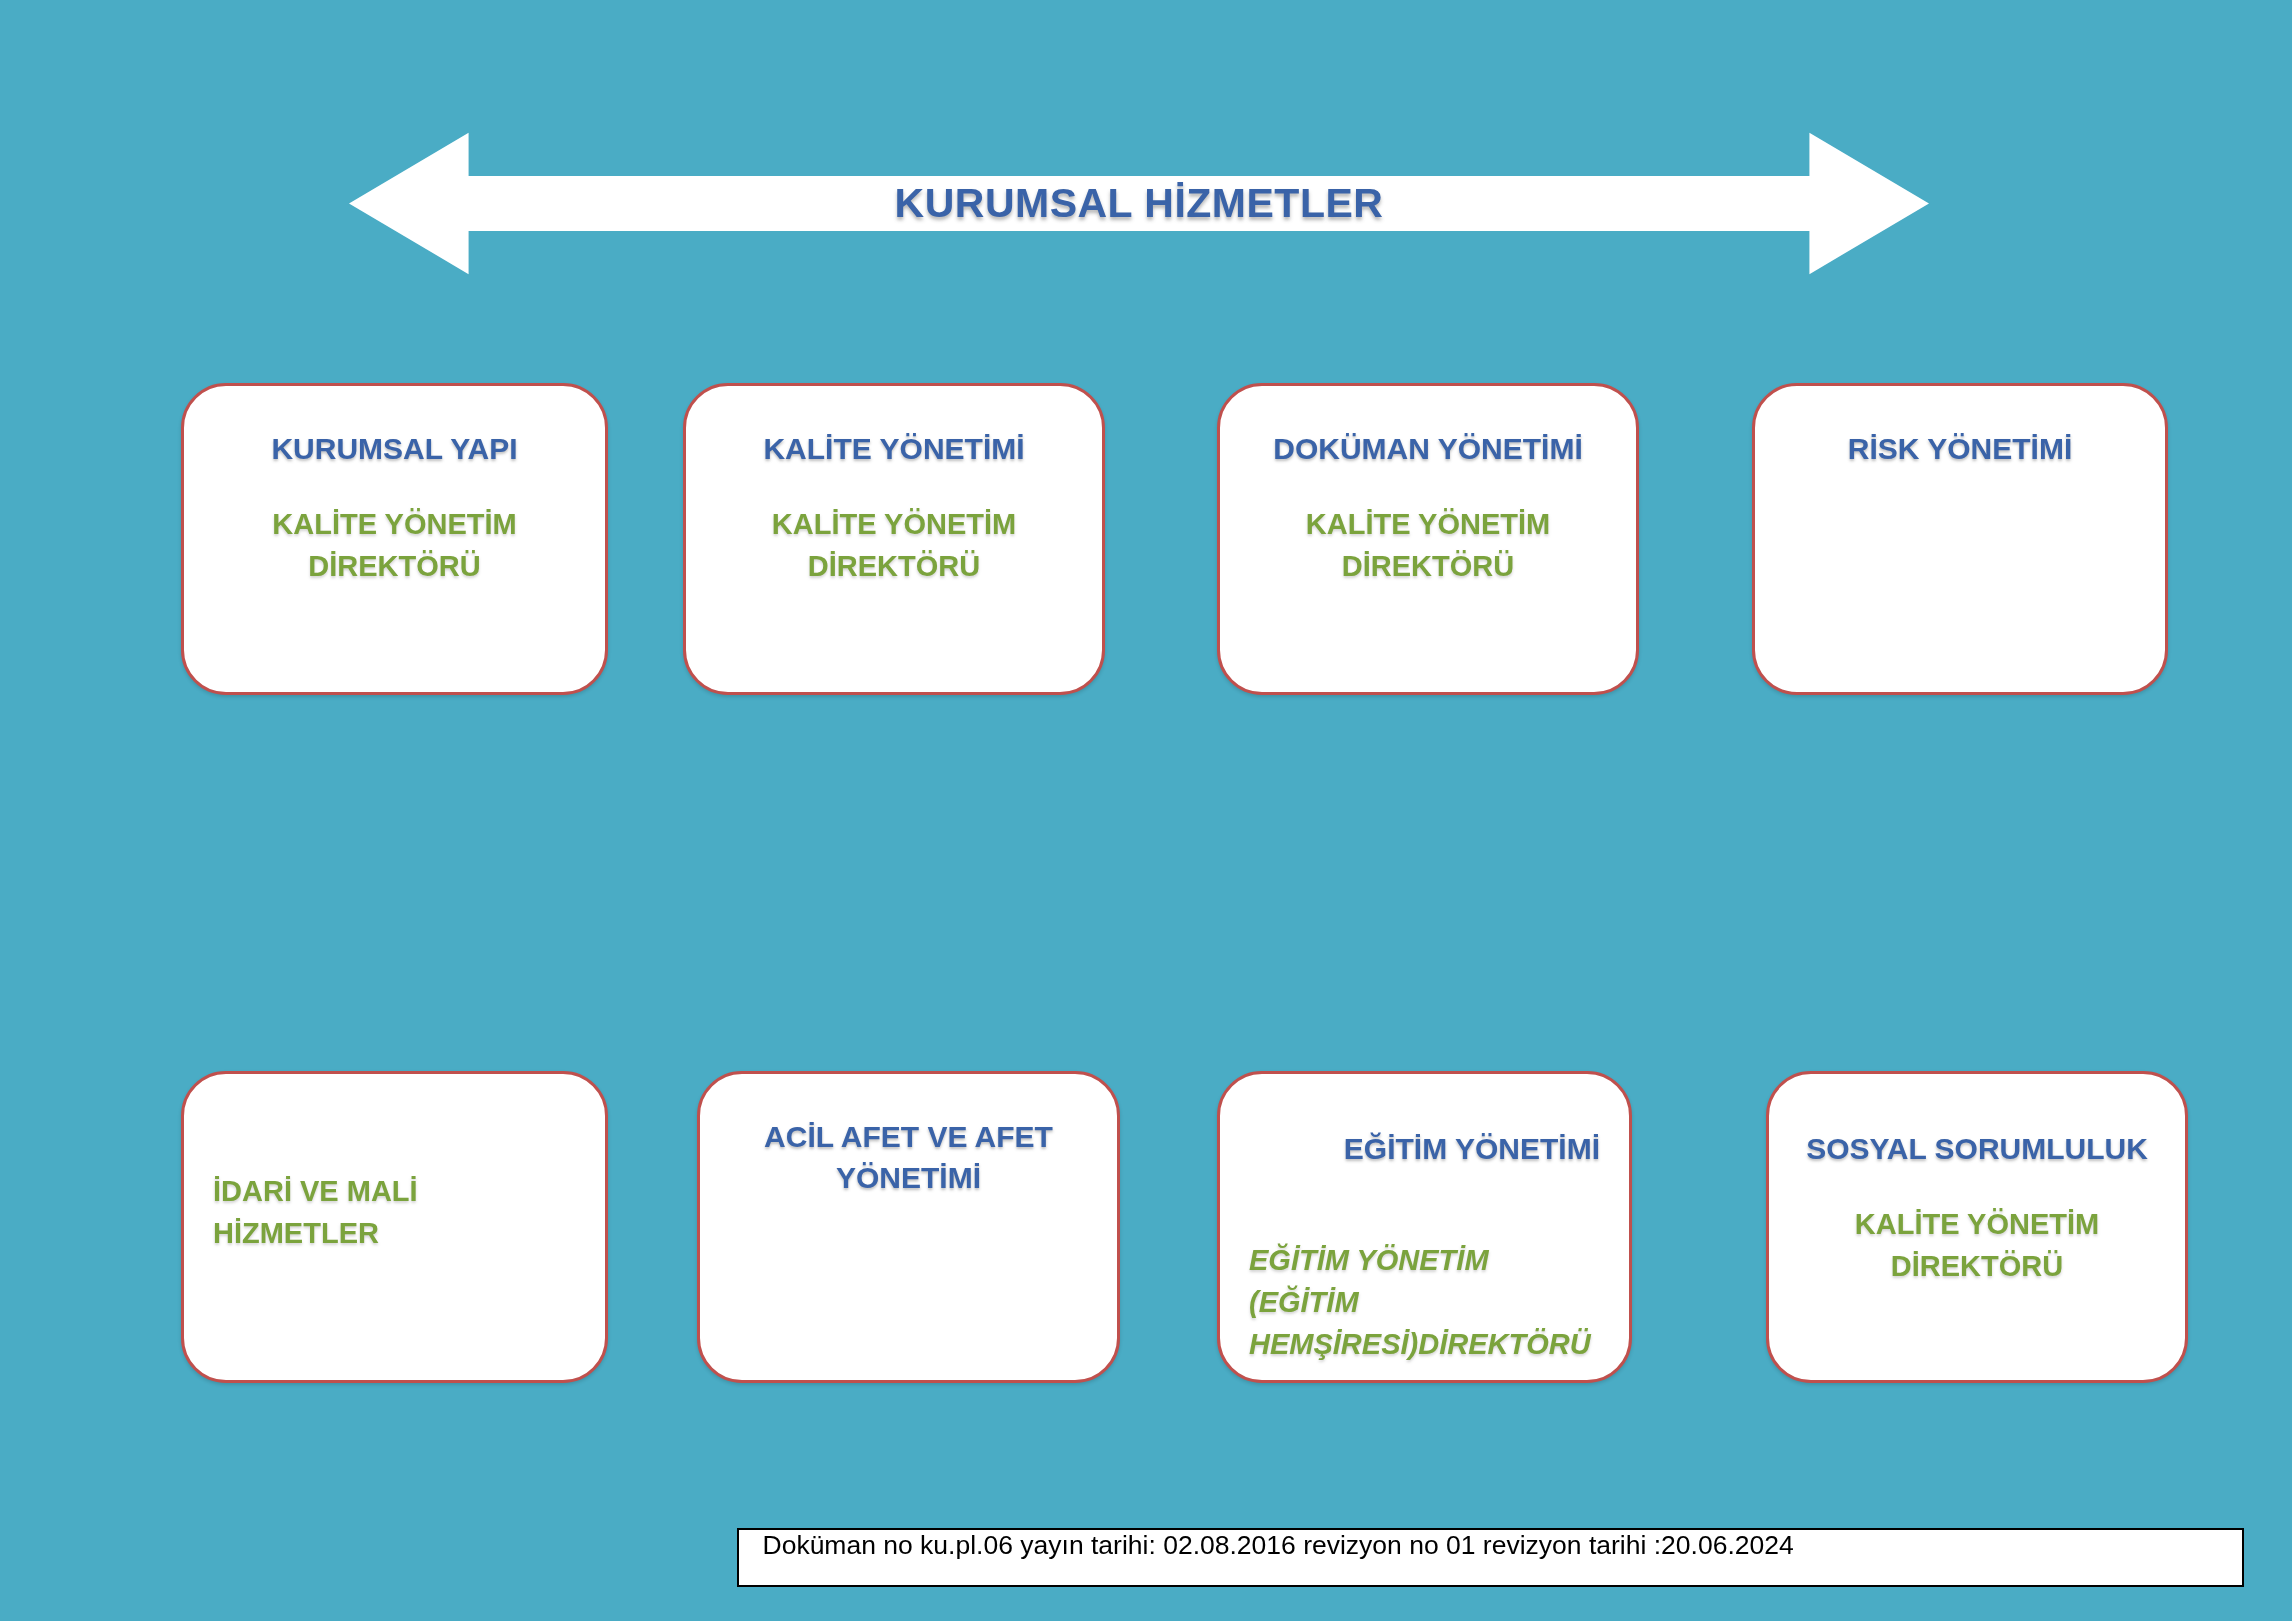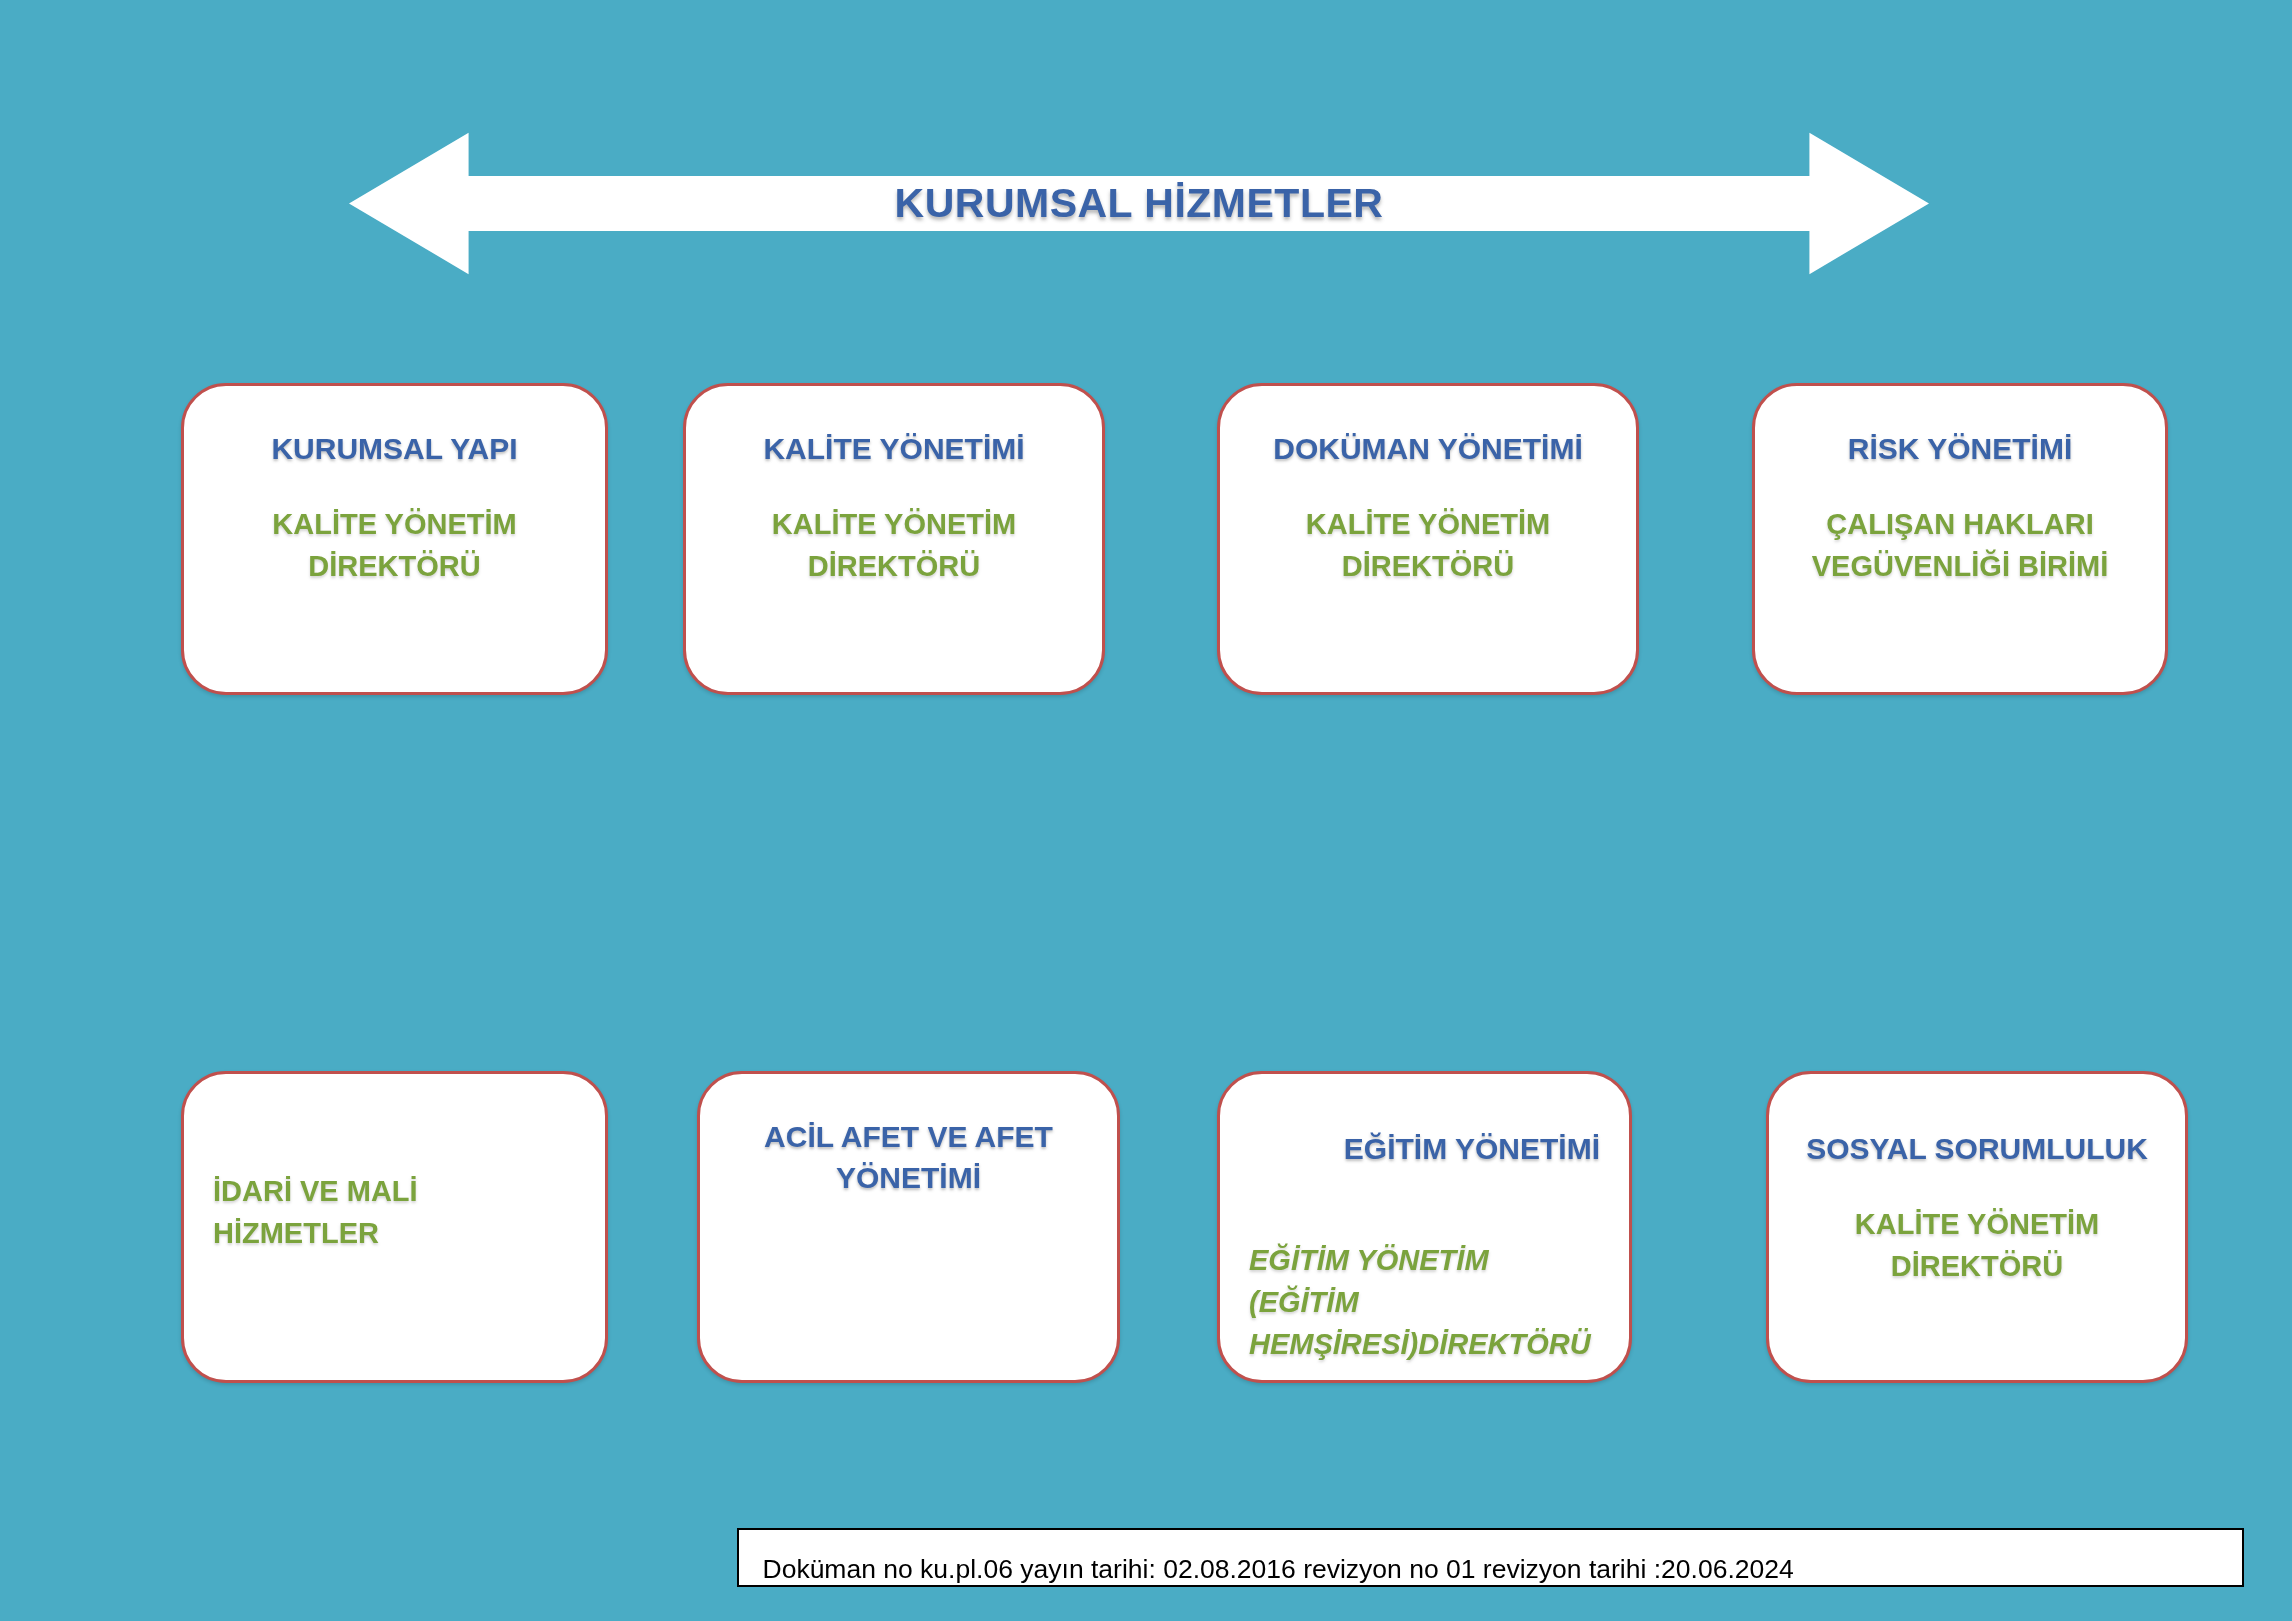--- a/index.html
+++ b/index.html
@@ -101,21 +101,21 @@
   .footer-bar {
     position: absolute;
     left: 737px;
     top: 1528px;
     width: 1507px;
     height: 59px;
     background: #ffffff;
     border: 2px solid #000000;
     box-sizing: border-box;
     display: flex;
-    align-items: flex-end;
+    align-items: flex-start;
     padding-left: 23.5px;
   }
   .footer-bar .footer-text {
     font-size: 26.5px;
     color: #000000;
     white-space: nowrap;
   }
 </style>
 </head>
 <body>
@@ -139,21 +139,20 @@
     <div class="box-subtitle">KALİTE YÖNETİM DİREKTÖRÜ</div>
   </div>
 
   <div class="box r1c3">
     <div class="box-title">DOKÜMAN YÖNETİMİ</div>
     <div class="box-subtitle">KALİTE YÖNETİM DİREKTÖRÜ</div>
   </div>
 
   <div class="box r1c4">
     <div class="box-title">RİSK YÖNETİMİ</div>
-    <div class="box-subtitle">ÇALIŞAN HAKLARI VEGÜVENLİĞİ BİRİMİ</div>
   </div>
 
   <div class="box r2c1 align-left">
     <div class="box-subtitle">İDARİ VE MALİ HİZMETLER</div>
   </div>
 
   <div class="box r2c2">
     <div class="box-title">ACİL AFET VE AFET YÖNETİMİ</div>
   </div>
 

